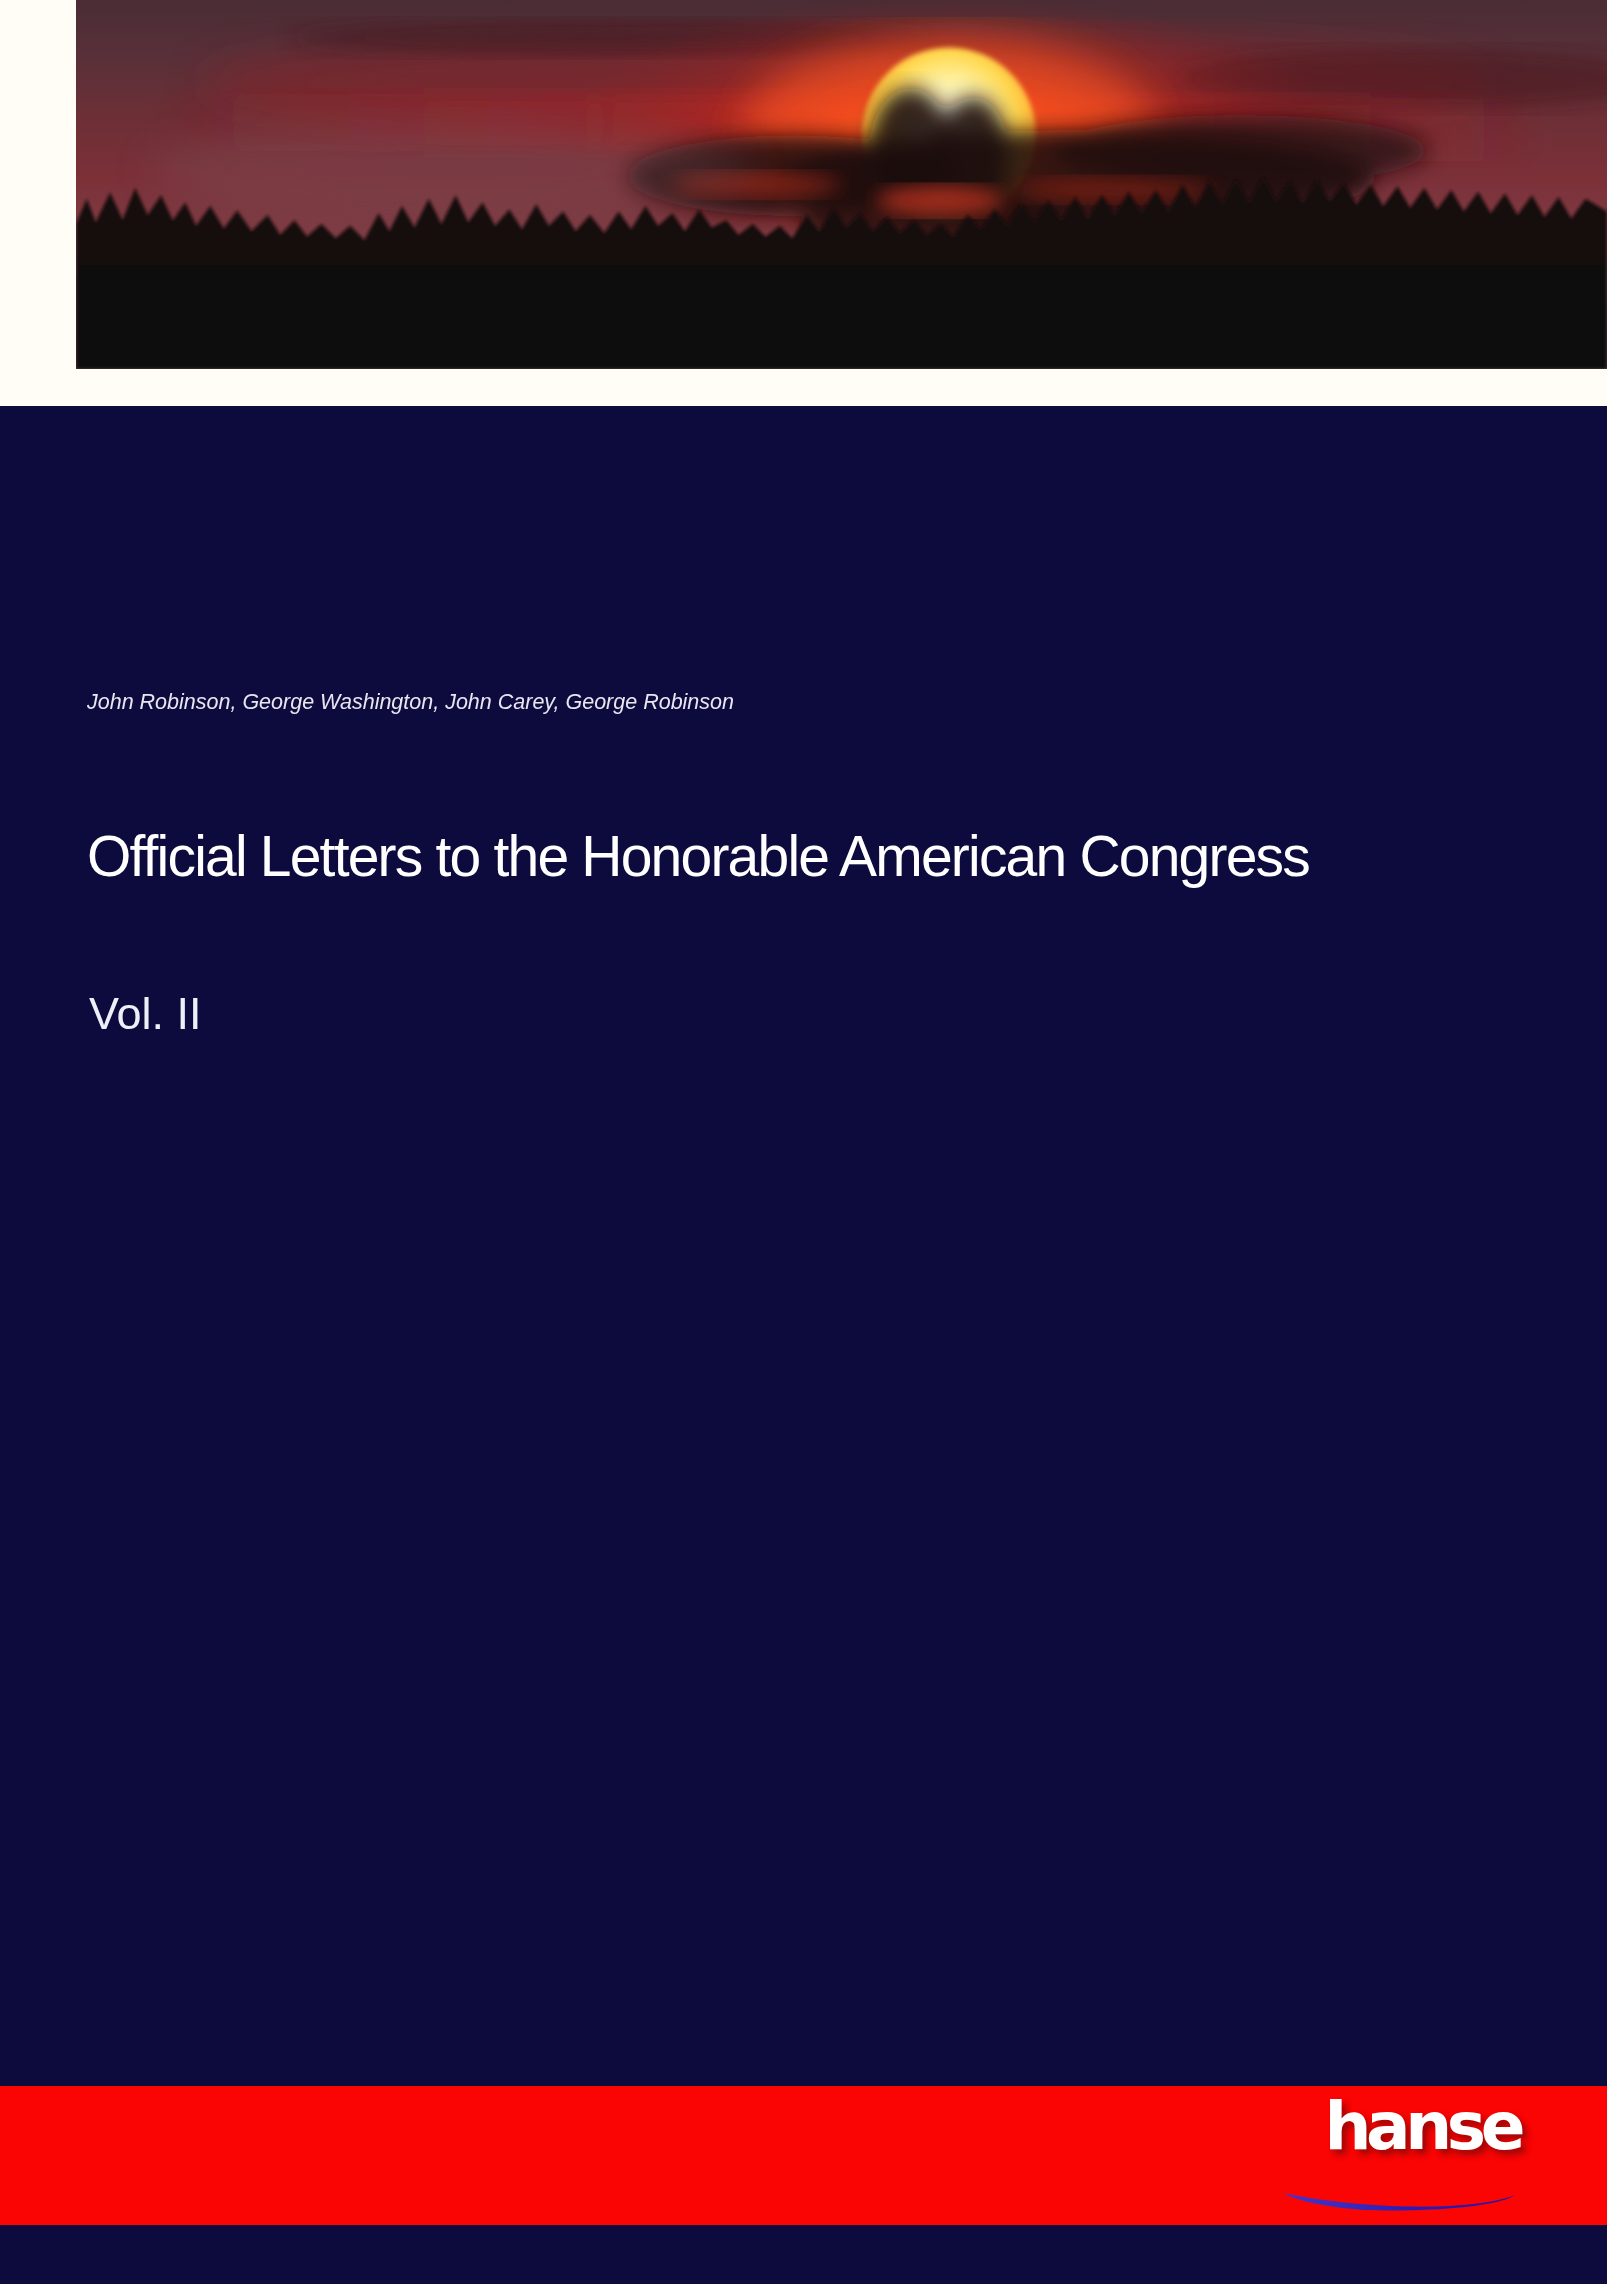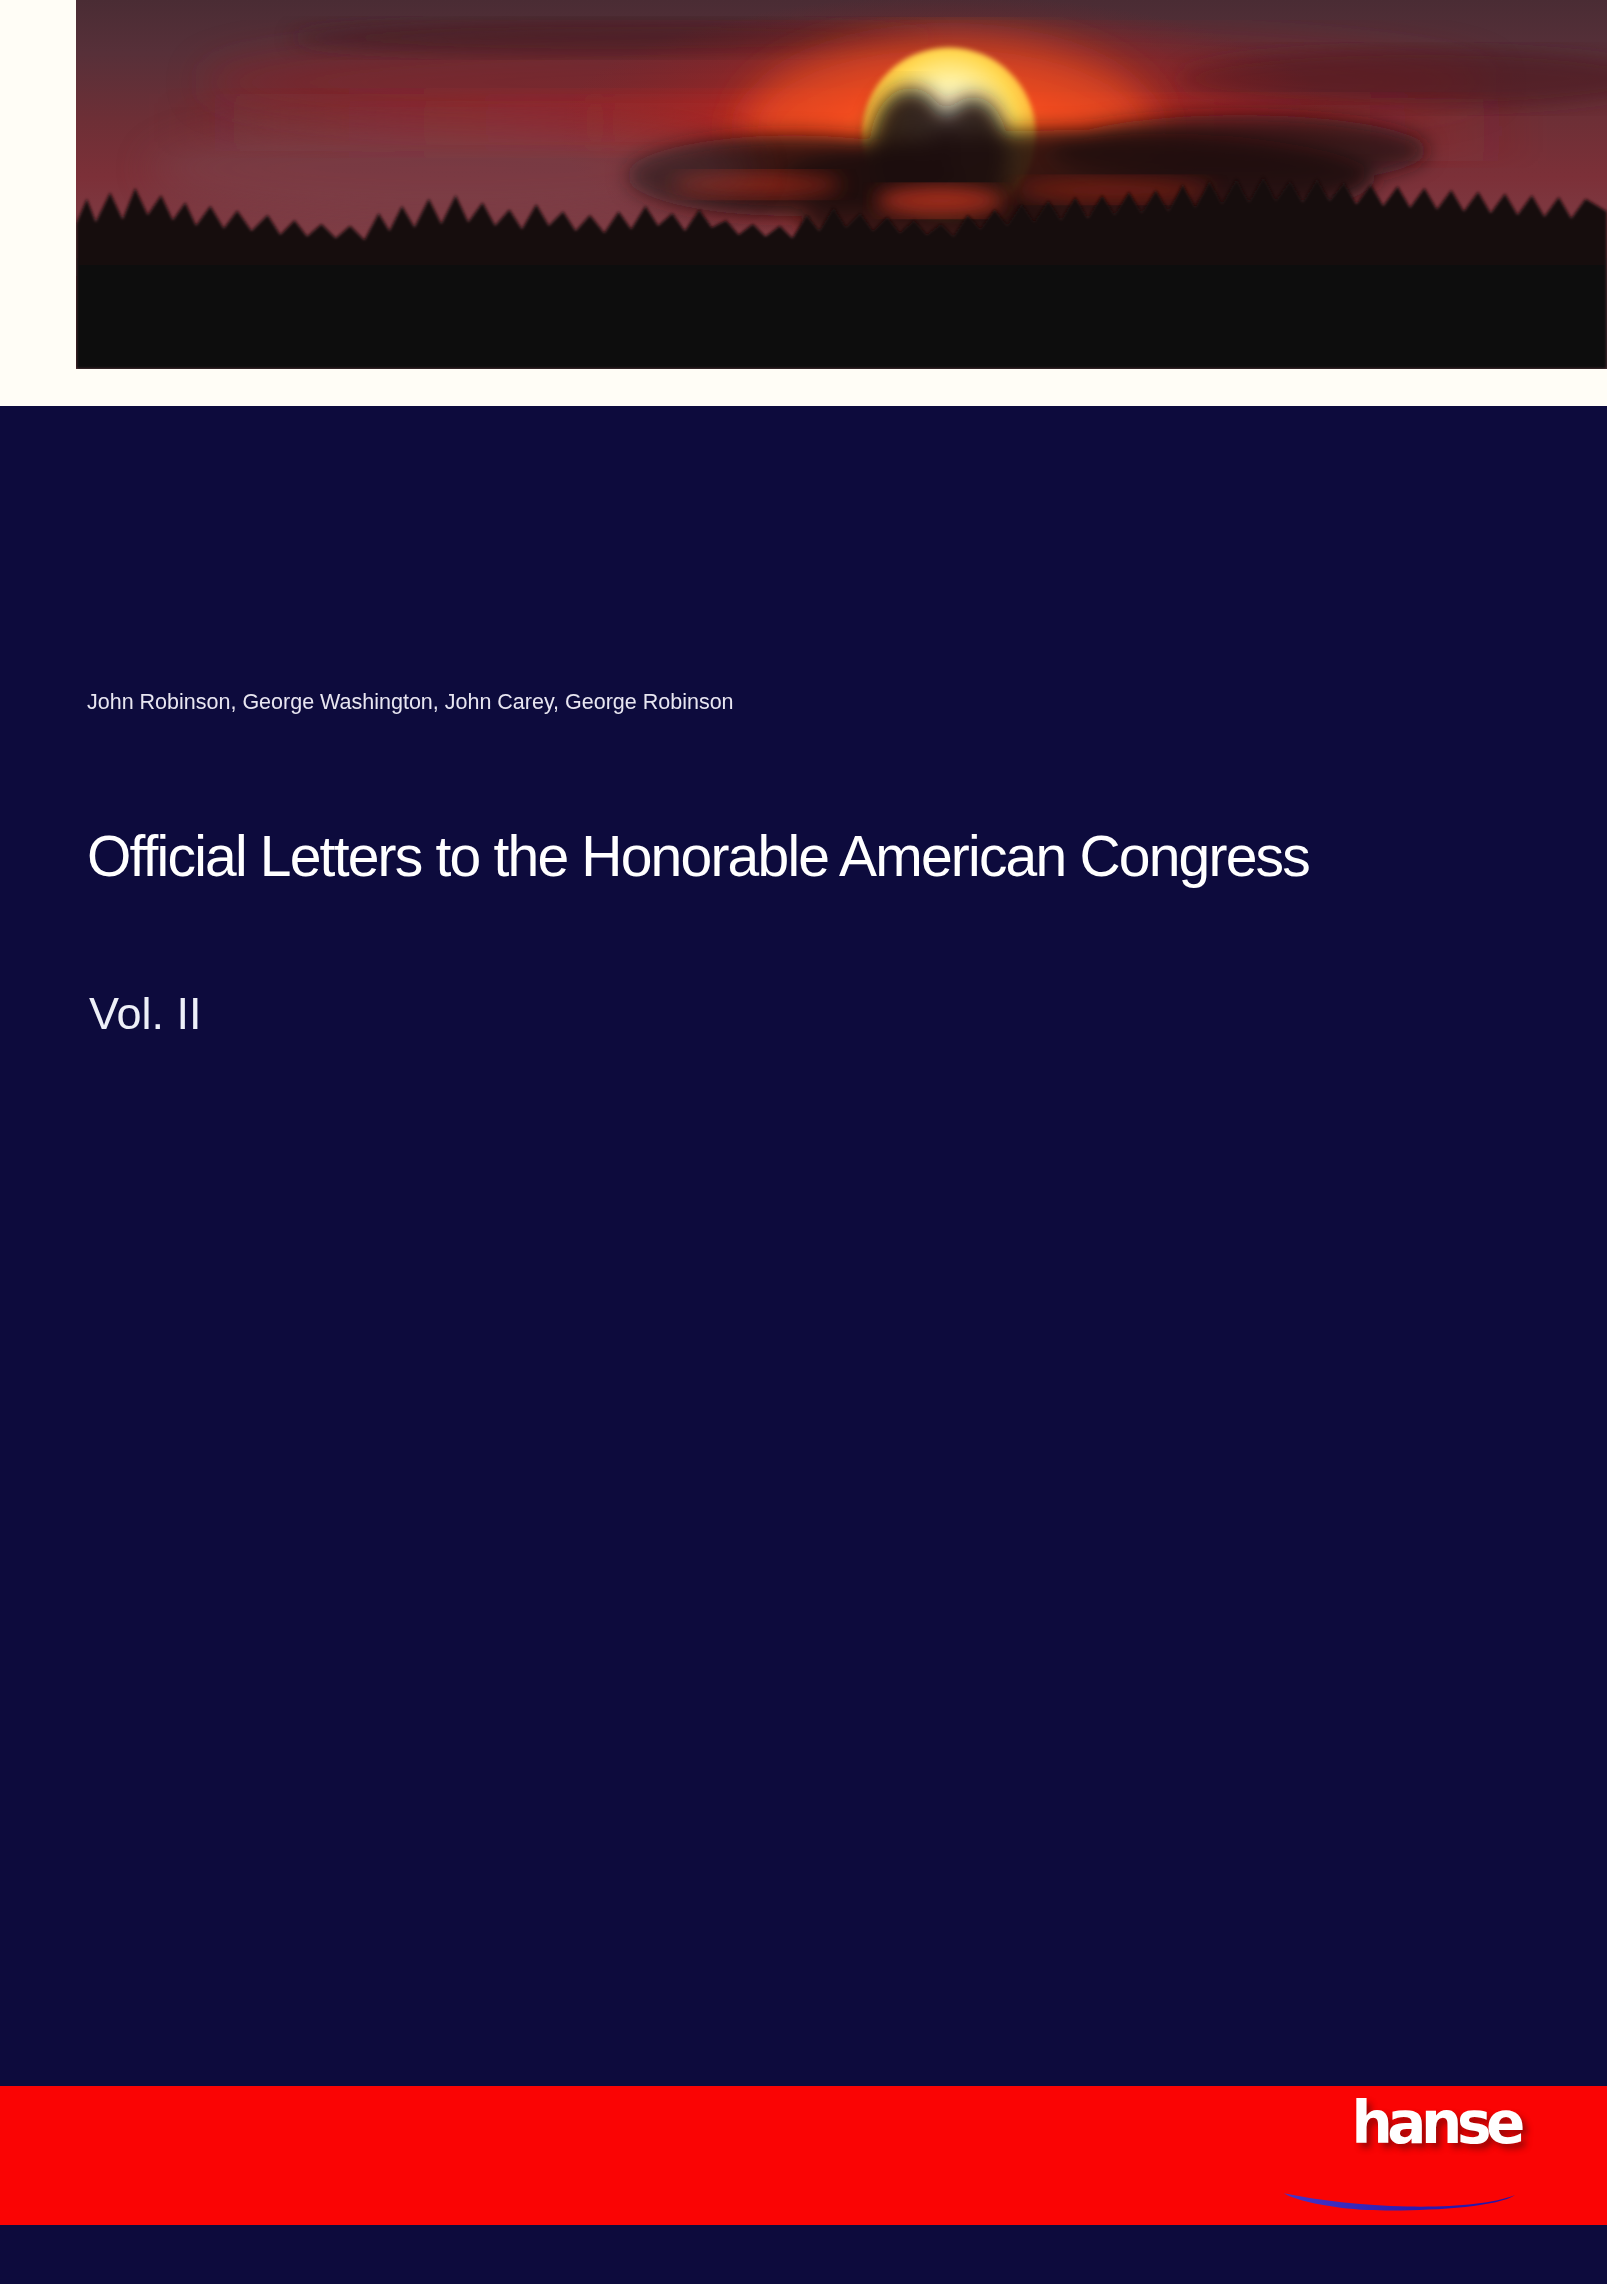--- a/index.html
+++ b/index.html
@@ -43,20 +43,21 @@
     background: var(--navy, #0d0b3d);
   }
   
   .authors {
     position: absolute;
     left: 87px; top: 692px;
     font-size: 21.5px; line-height: 1;
     letter-spacing: 0px;
     color: #e8e6f1;
     white-space: nowrap;
+    font-style: italic;
   }
   .title {
     position: absolute;
     left: 87px; top: 828px;
     margin: 0;
     font-size: 57px; line-height: 1;
     font-weight: normal;
     letter-spacing: -1.8px;
     color: #ffffff;
     white-space: nowrap;
@@ -67,21 +68,21 @@
     font-size: 45px; line-height: 1;
     font-weight: normal;
     color: #eef0f8;
     white-space: nowrap;
   }
   
   .logo-text {
     position: absolute;
     right: 88px; top: 2094px;
     font-family: "DejaVu Sans", sans-serif;
-    font-size: 58px; line-height: 1;
+    font-size: 66px; line-height: 1;
     font-weight: bold;
     letter-spacing: -5.4px;
     color: #ffffff;
     text-shadow: 4.5px 5.4px 6.3px rgba(45, 10, 10, 0.45);
     white-space: nowrap;
   }
   .logo-swoosh {
     position: absolute;
     right: 91px; top: 2188px;
     width: 235px; height: 23px;

